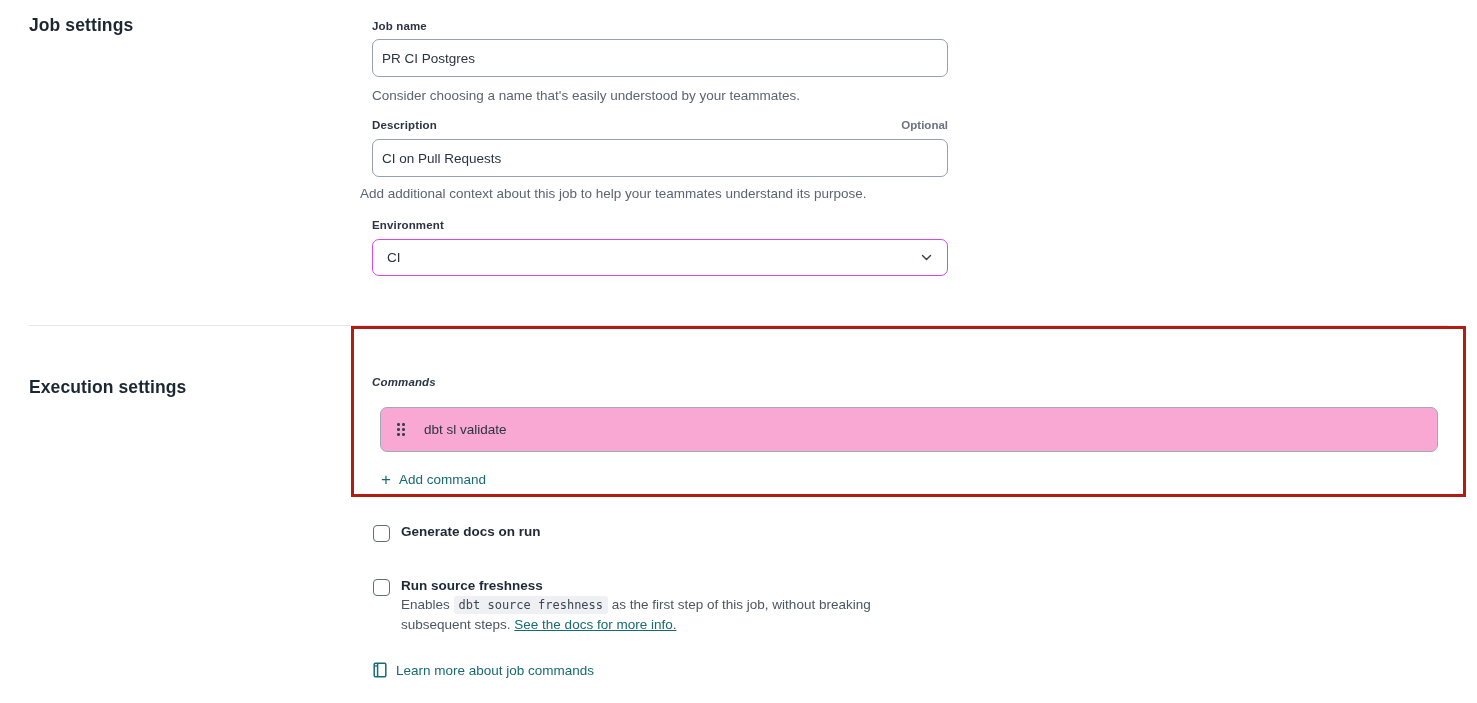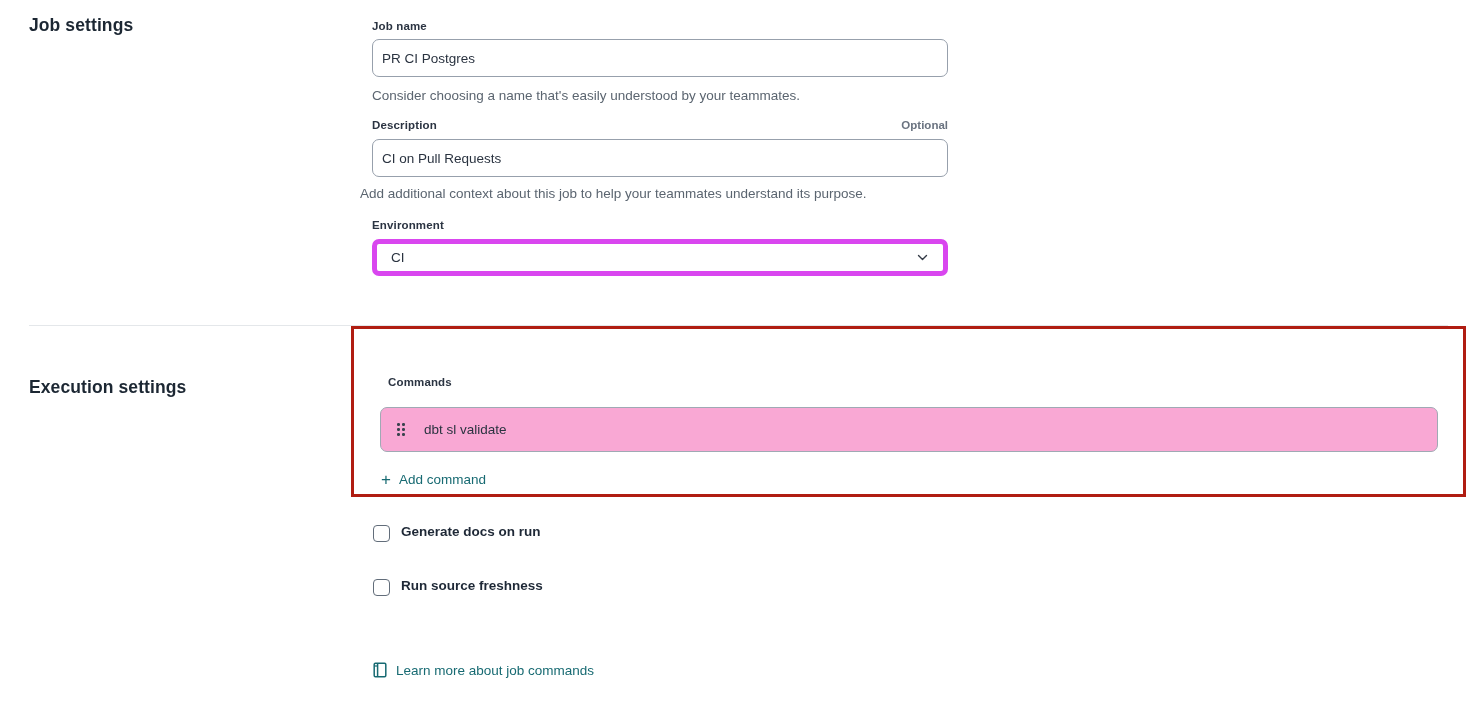--- a/index.html
+++ b/index.html
@@ -27,21 +27,21 @@
     border: 1px solid #97a0ac; border-radius: 7px;
     padding: 0 9px; font-size: 13.5px; color: #2a3340;
     font-family: "Liberation Sans", "DejaVu Sans", sans-serif;
     background: #fff; outline: none; display: block;
   }
   .helper-text {
     font-size: 13.5px; color: #5b6570; line-height: 18px;
   }
   .select-box {
     width: 576px; height: 37px;
-    border: 5px solid #d946ef; border-radius: 7px;
+    border: 1px solid #d946ef; border-radius: 7px;
     background: #fff; display: flex; align-items: center;
     padding: 0 14px; font-size: 13.5px; color: #2a3340;
     justify-content: space-between; cursor: pointer;
   }
   .divider {
     height: 1px; background: #e4e7ea;
   }
   .highlight-box {
     border: 3px solid #b01d12; background: transparent;
   }
@@ -123,40 +123,43 @@
       </svg>
     </span>
   </div>
 
   <div class="abs divider" style="left:29px; top:325px; width:1419px;"></div>
 
   <h2 class="abs section-heading" style="left:29px; top:377px;">Execution settings</h2>
 
   <div class="abs highlight-box" style="left:351px; top:326px; width:1115px; height:171px;"></div>
 
-  <label class="abs field-label" style="left:388px; top:376px;">Commands</label>
+  <label class="abs field-label" style="left:372px; top:376px;font-style:italic;">Commands</label>
 
   <div class="abs command-row" style="left:380px; top:407px;">
     <span class="drag-dots"></span>
     <input class="command-text-input" value="dbt sl validate" style="">
   </div>
 
   <button class="abs add-command-btn" style="left:381px; top:472px;">
     <span class="plus-glyph">+</span>
     <span>Add command</span>
   </button>
 
   <span class="abs checkbox" style="left:373px; top:525px;"></span>
   <div class="abs" style="left:401px; top:524px; width:560px;">
     <div class="check-label">Generate docs on run</div>
   </div>
 
   <span class="abs checkbox" style="left:373px; top:579px;"></span>
   <div class="abs" style="left:401px; top:578px; width:537px;">
     <div class="check-label">Run source freshness</div>
+    <div class="check-desc" style="margin-top:2px;">
+      <span>Enables </span><span class="code-chip">dbt source freshness</span><span> as the first step of this job, without breaking subsequent steps. </span><a class="docs-link">See the docs for more info.</a>
+    </div>
   </div>
 
   <a class="abs learn-more" style="left:373px; top:662px;">
     <span style="display:flex; align-items:center;">
       <svg width="14" height="16" viewBox="0 0 14 16">
         <rect x="1.2" y="1.2" width="11.6" height="13.6" rx="1.2" fill="none" stroke="#176a72" stroke-width="1.5"></rect>
         <line x1="4.6" y1="1.2" x2="4.6" y2="14.8" stroke="#176a72" stroke-width="1.5"></line>
         <line x1="1.2" y1="4" x2="4.6" y2="4" stroke="#176a72" stroke-width="1.2"></line>
       </svg>
     </span>

